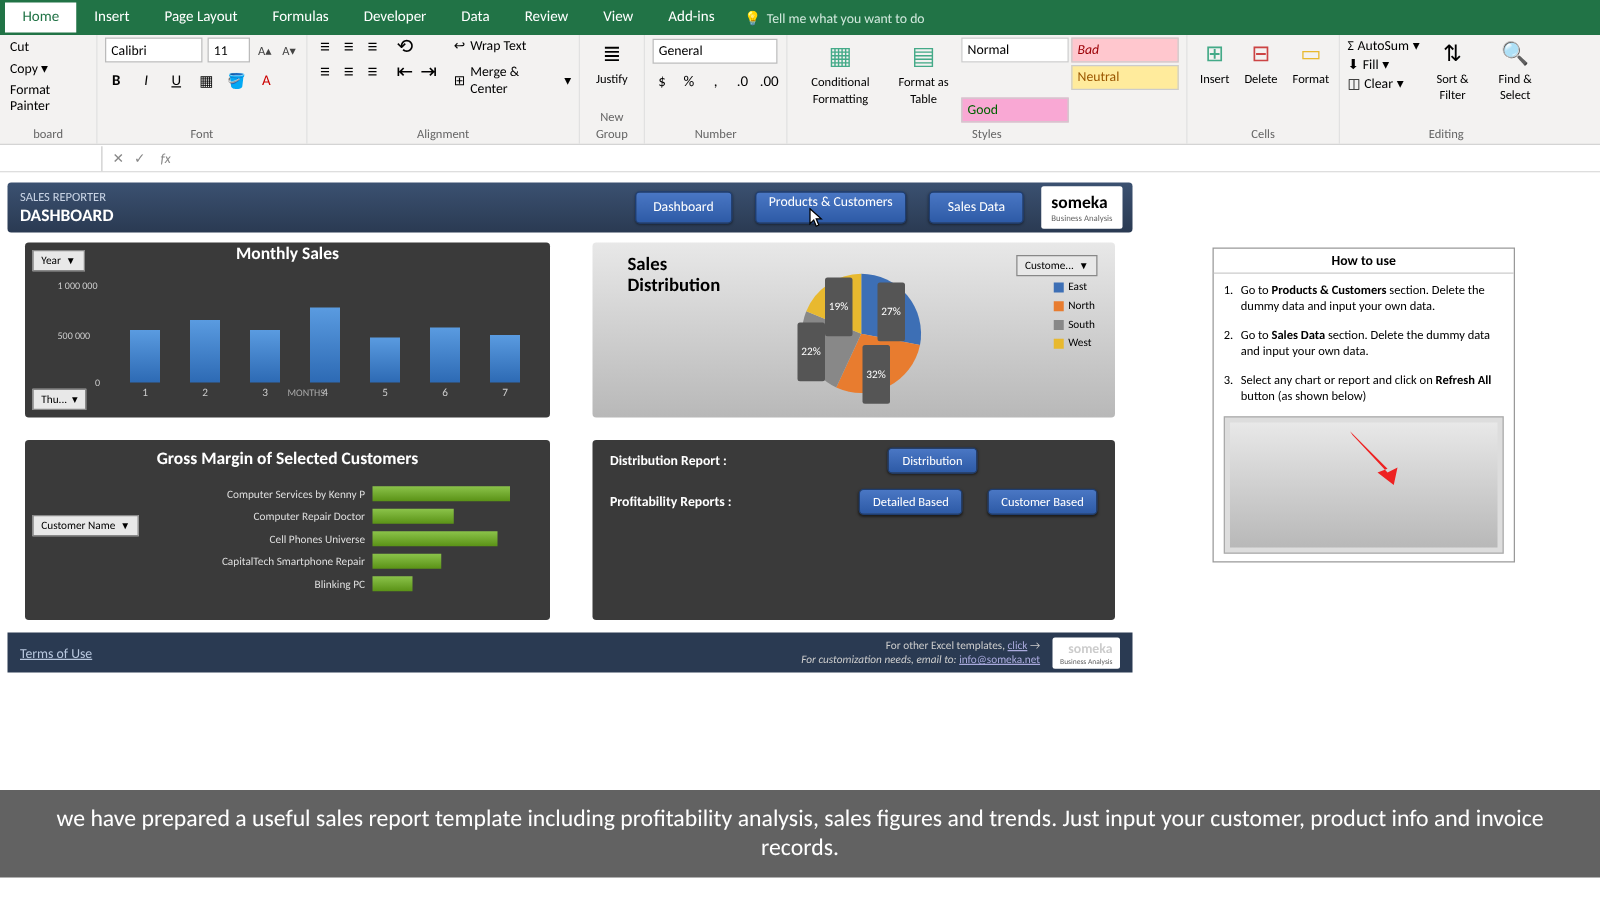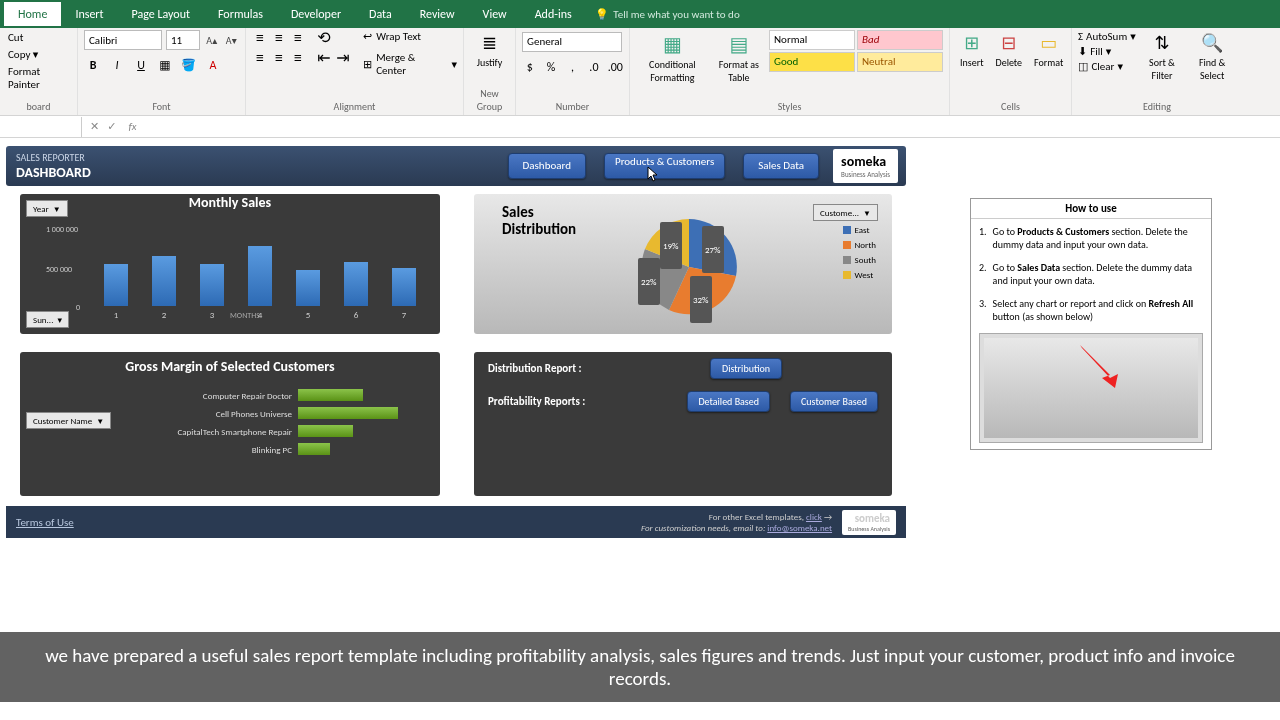--- a/index.html
+++ b/index.html
@@ -32,21 +32,21 @@
 .wrap-merge { display: flex; flex-direction: column; gap: 8px; font-size: 11px; margin-left: 8px; }
 .wrap-item { display: flex; align-items: center; gap: 4px; cursor: pointer; }
 .num-box { width: 100px; height: 20px; border: 1px solid #bbb; background: #fff; font-size: 11px; padding: 2px 4px; margin-bottom: 6px; }
 .num-row { display: flex; gap: 6px; }
 .big-btn { display: flex; flex-direction: column; align-items: center; gap: 2px; font-size: 10px; cursor: pointer; padding: 2px 4px; }
 .styles-grid { display: flex; flex-direction: column; gap: 2px; }
 .styles-row { display: flex; gap: 2px; }
 .style-cell { width: 86px; height: 20px; border: 1px solid #ccc; font-size: 11px; padding: 2px 4px; }
 .normal-cell { background: #fff; }
 .bad-cell { background: #ffc7ce; color: #9c0006; font-style: italic; }
-.good-cell { background: #fde047; color: #006100; }
+.good-cell { background: #f9a8d4; color: #006100; margin-top: 26px; }
 .neutral-cell { background: #ffeb9c; color: #9c5700; }
 .edit-col { display: flex; flex-direction: column; gap: 2px; font-size: 11px; }
 .edit-item { display: flex; align-items: center; gap: 3px; cursor: pointer; }
 
 
 .name-box-row { height: 22px; border-bottom: 1px solid #d4d4d4; display: flex; align-items: center; }
 .name-box { width: 82px; height: 20px; border-right: 1px solid #ccc; padding: 2px 6px; font-size: 11px; }
 .fx-icons { display: flex; gap: 8px; padding: 0 8px; color: #888; font-size: 11px; }
 .fx-label { font-style: italic; color: #888; font-size: 11px; padding: 0 4px; }
 
@@ -330,21 +330,21 @@
     </div>
   </div>
 
   <div class="panel monthly-panel">
     <div class="monthly-title">Monthly Sales</div>
     <div class="filter-chip" style="left:6px;top:6px">
         <span>Year</span>
         <span class="funnel">▼</span>
       </div>
     <div class="filter-chip" style="left:6px;bottom:6px">
-        <span>Sun...</span>
+        <span>Thu...</span>
         <span>▾</span>
       </div>
     <div class="y-label" style="left:26px;top:30px">1 000 000</div>
     <div class="y-label" style="left:26px;top:70px">500 000</div>
     <div class="y-label" style="left:56px;top:108px">0</div>
     <div class="bar-chart">
       <div class="bar" style="left:14px;height:42px"></div>
         <div class="bar-x" style="left:14px">1</div>
       <div class="bar" style="left:62px;height:50px"></div>
         <div class="bar-x" style="left:62px">2</div>
@@ -401,20 +401,24 @@
   </div>
 
   <div class="panel gross-panel">
     <div class="gross-title">Gross Margin of Selected Customers</div>
     <div class="filter-chip" style="left:6px;top:60px">
         <span>Customer Name</span>
         <span class="funnel">▼</span>
       </div>
     <div class="hbar-area">
       <div class="hbar-row">
+          <div class="hbar-label">Computer Services by Kenny P</div>
+          <div class="hbar" style="width:110px"></div>
+        </div>
+      <div class="hbar-row">
           <div class="hbar-label">Computer Repair Doctor</div>
           <div class="hbar" style="width:65px"></div>
         </div>
       <div class="hbar-row">
           <div class="hbar-label">Cell Phones Universe</div>
           <div class="hbar" style="width:100px"></div>
         </div>
       <div class="hbar-row">
           <div class="hbar-label">CapitalTech Smartphone Repair</div>
           <div class="hbar" style="width:55px"></div>

